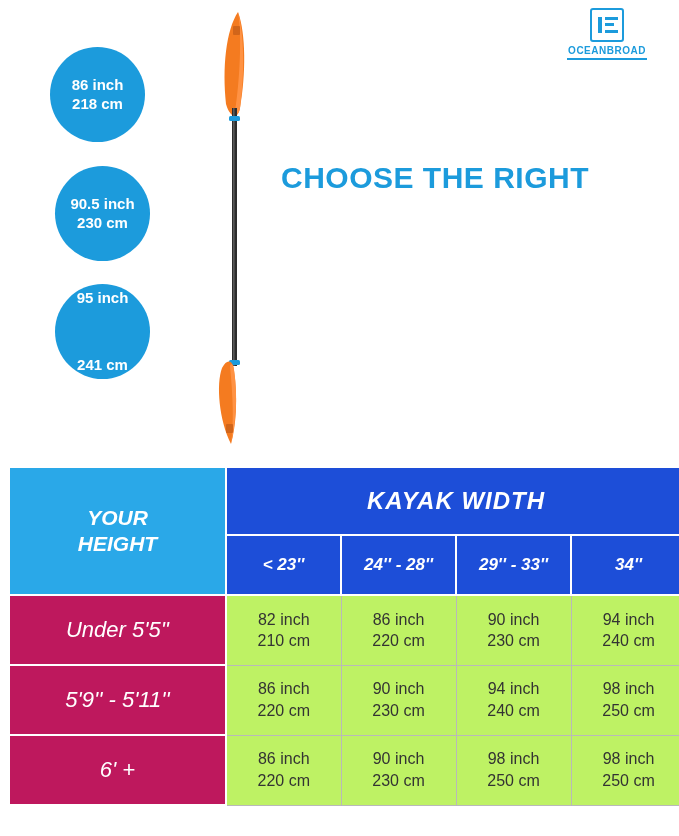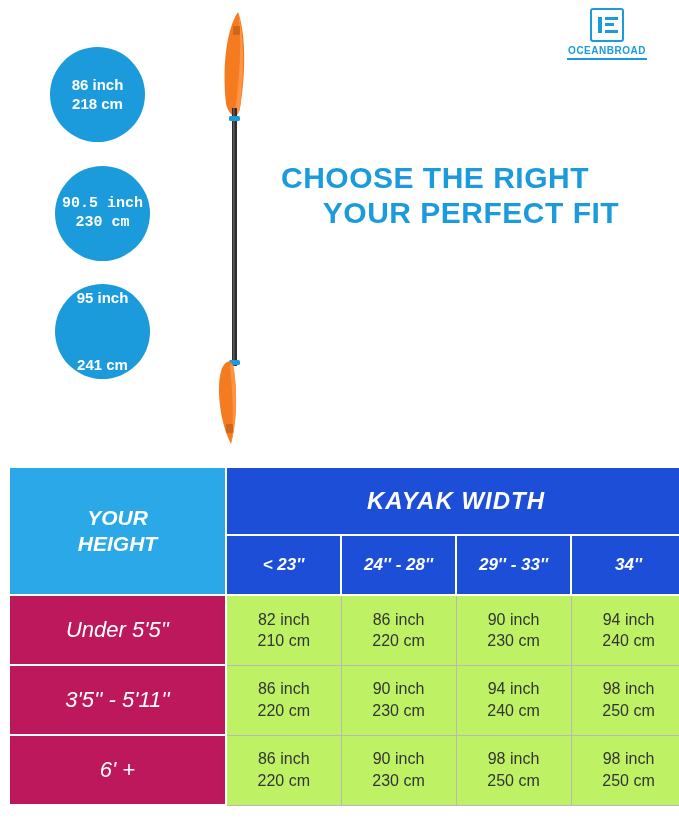--- a/index.html
+++ b/index.html
@@ -64,21 +64,21 @@
     display: flex;
     flex-direction: column;
     align-items: center;
     justify-content: center;
     font-weight: bold;
     font-size: 15px;
     line-height: 1.22;
     text-align: center;
   }
   #bubble-0 { left: 50px;  top: 47px;  width: 95px;  height: 95px; }
-  #bubble-1 { left: 55px;  top: 166px; width: 95px;  height: 95px; font-family: Liberation Mono, monospace; }
+  #bubble-1 { left: 55px;  top: 166px; width: 95px;  height: 95px; }
   #bubble-2 { left: 55px;  top: 284px; width: 95px;  height: 95px; gap: 48px; }
 
   
   .paddle {
     position: absolute;
     left: 200px;
     top: 8px;
     width: 70px;
     height: 440px;
   }
@@ -202,21 +202,20 @@
     <rect x="29" y="352" width="11" height="5" rx="1.5" fill="#1c9bdc"></rect>
 
     <path d="M31 436 C 19 412, 16 376, 22 360 C 27 350, 33 352, 34 362 C 38 392, 36 418, 31 436 Z" fill="#f47b20"></path>
     <path d="M31 436 C 36 414, 38 388, 34 362 C 33.5 356, 31 354, 30 358 C 33 390, 34 414, 31 436 Z" fill="#ff9243"></path>
     <rect x="26" y="416" width="7" height="9" rx="1" fill="#d1651a"></rect>
   </svg>
 </div>
 
 <div class="headline">
   <span class="line l1">CHOOSE THE RIGHT</span>
-  <span class="line l3">YOUR PERFECT FIT</span>
 </div>
 
 <div class="table-wrap">
   <table class="fit-table">
     <tbody>
         <tr>
       <td class="th-height" rowspan="2">
         <div>YOUR</div>
         <div>HEIGHT</div>
       </td>
@@ -243,21 +242,21 @@
         <span class="ln">90 inch</span>
         <span class="ln">230 cm</span>
       </td>
       <td class="cell">
         <span class="ln">94 inch</span>
         <span class="ln">240 cm</span>
       </td>
     </tr>
 
     <tr>
-      <td class="row-label">3'5'' - 5'11''</td>
+      <td class="row-label">5'9'' - 5'11''</td>
       <td class="cell">
         <span class="ln">86 inch</span>
         <span class="ln">220 cm</span>
       </td>
       <td class="cell">
         <span class="ln">90 inch</span>
         <span class="ln">230 cm</span>
       </td>
       <td class="cell">
         <span class="ln">94 inch</span>

